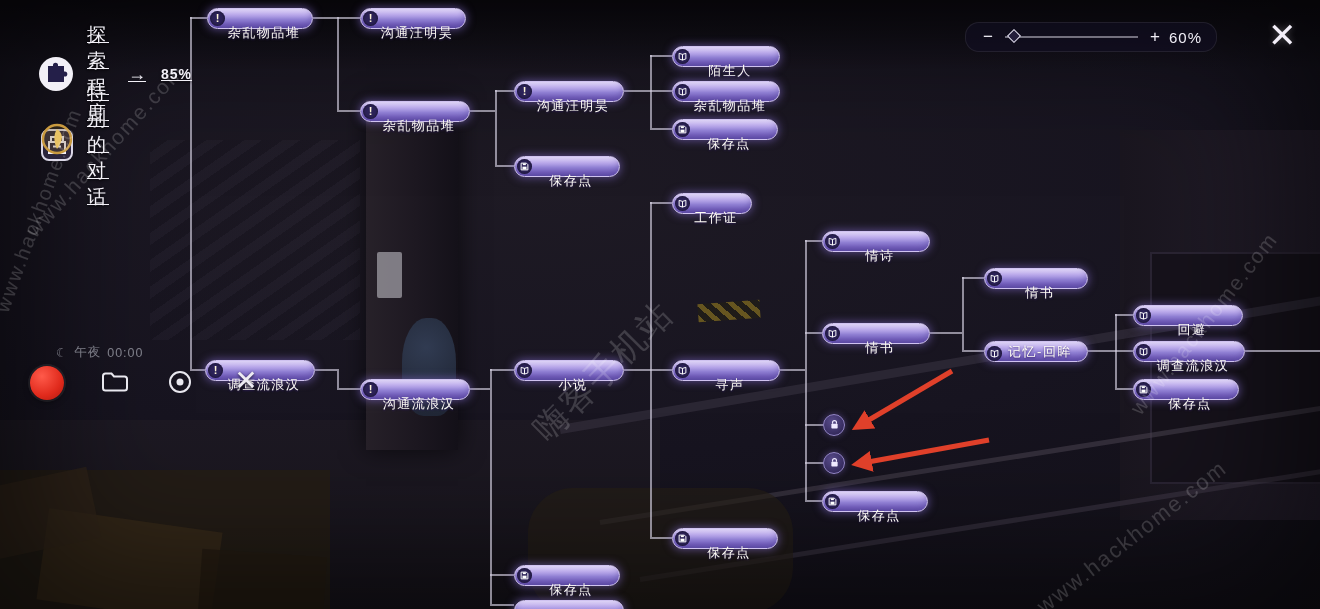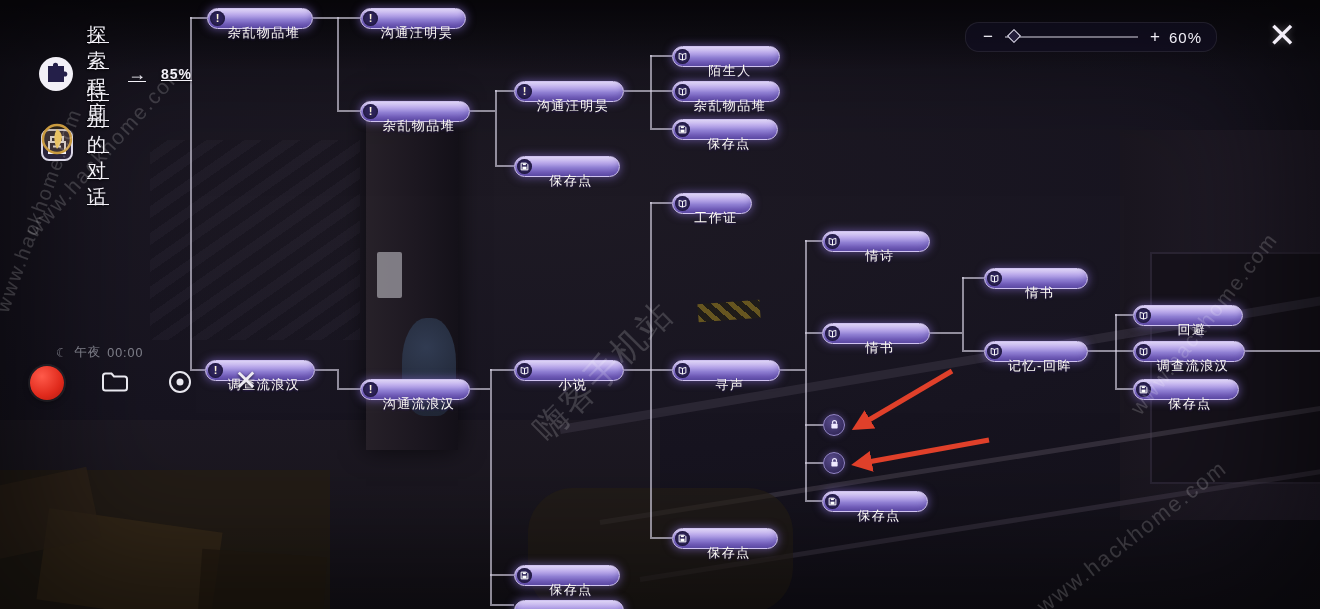--- a/index.html
+++ b/index.html
@@ -251,21 +251,21 @@
         <span class="nlabel">情书</span>
       </div>
       <div class="node t-dialog" style="left: 822px; top: 323px; width: 108px;">
         <span class="nicon">
           <svg viewBox="0 0 12 12" width="9" height="9">
             <path d="M1.5 1.8 L6 3.2 L10.5 1.8 L10.5 9.2 L6 10.8 L1.5 9.2 Z M6 3.2 V10.8" fill="none" stroke="#fff" stroke-width="1.3" stroke-linejoin="round"></path>
           </svg>
         </span>
         <span class="nlabel">情书</span>
       </div>
-      <div class="node t-dialog" style="left: 984px; top: 341px; width: 104px;">
+      <div class="node t-dialog" style="left: 984px; top: 341px; width: 104px; align-items: flex-end;">
         <span class="nicon">
           <svg viewBox="0 0 12 12" width="9" height="9">
             <path d="M1.5 1.8 L6 3.2 L10.5 1.8 L10.5 9.2 L6 10.8 L1.5 9.2 Z M6 3.2 V10.8" fill="none" stroke="#fff" stroke-width="1.3" stroke-linejoin="round"></path>
           </svg>
         </span>
         <span class="nlabel">记忆-回眸</span>
       </div>
       <div class="node t-dialog" style="left: 1133px; top: 305px; width: 110px;">
         <span class="nicon">
           <svg viewBox="0 0 12 12" width="9" height="9">

